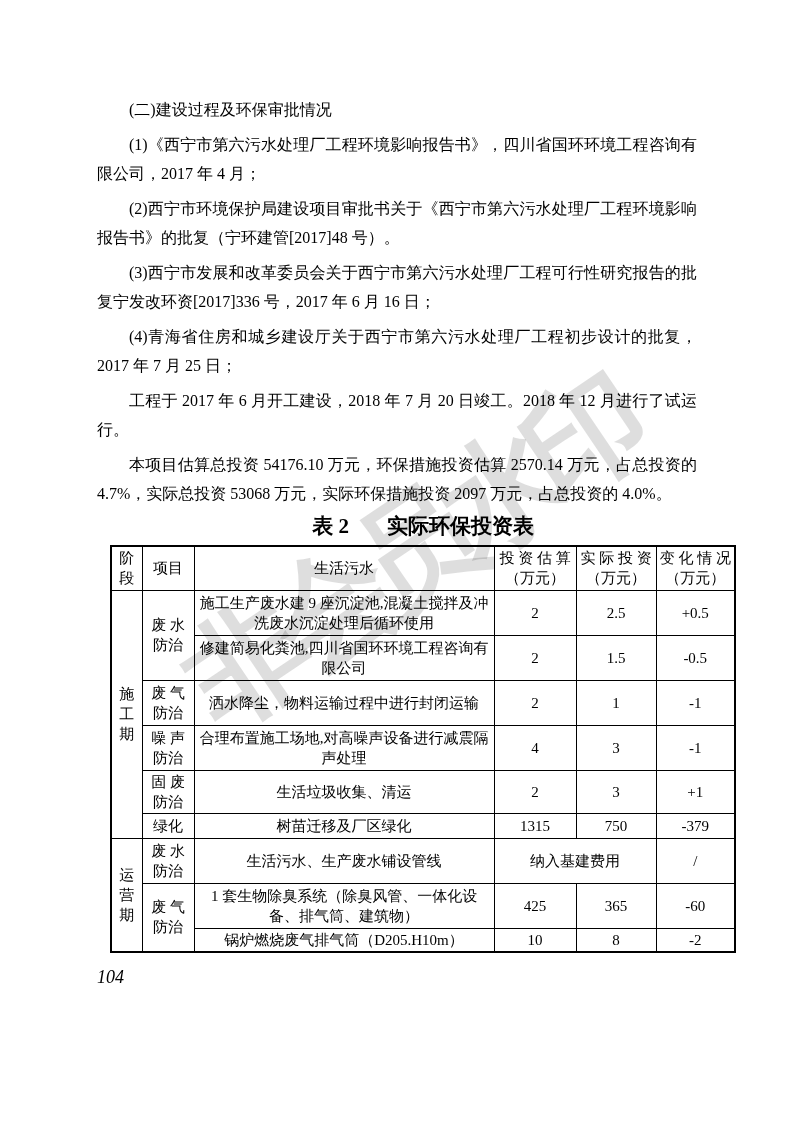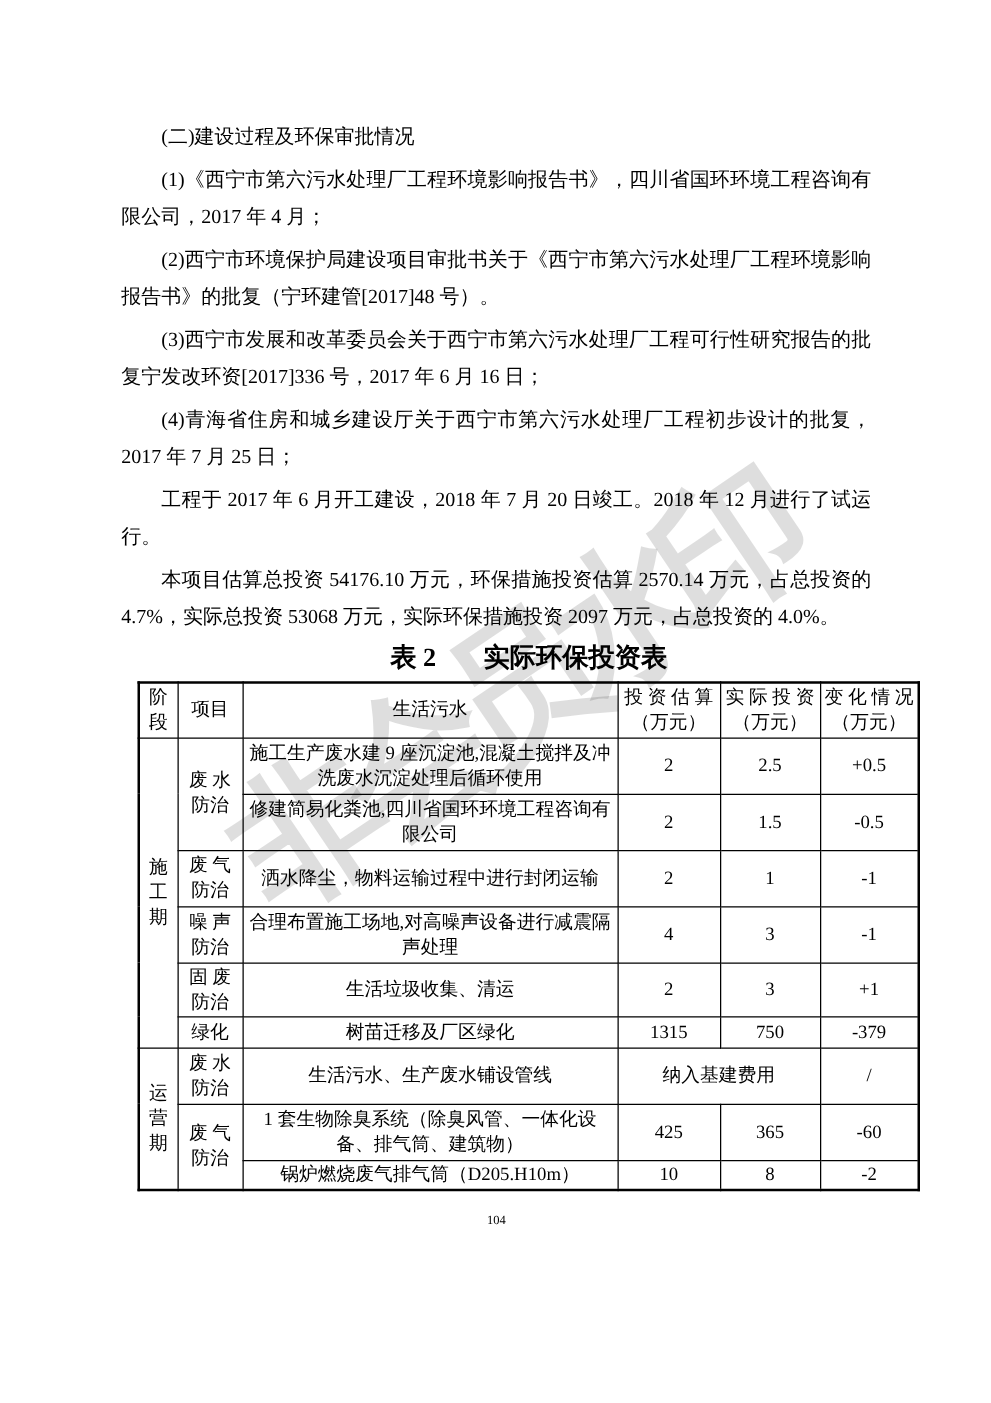--- a/index.html
+++ b/index.html
@@ -69,23 +69,24 @@
     text-align: center;
     vertical-align: middle;
     padding: 1px 2px;
     overflow: hidden;
   }
   .pre { white-space: pre-line; }
   td.stage-cell { line-height: 26px; }
   td.left-cell { text-align: left; padding-left: 9px; margin-top: 44px; }
   .page-number {
     margin-top: 15px;
-    text-align: center;
-    font-size: 10px;
+    text-align: left;
+    font-size: 18px;
     line-height: 18px;
+    font-style: italic;
   }
 </style>
 </head>
 <body>
 
 <div class="page">
 
   <div class="watermark">非会员水印</div>
 
   <div class="content">

